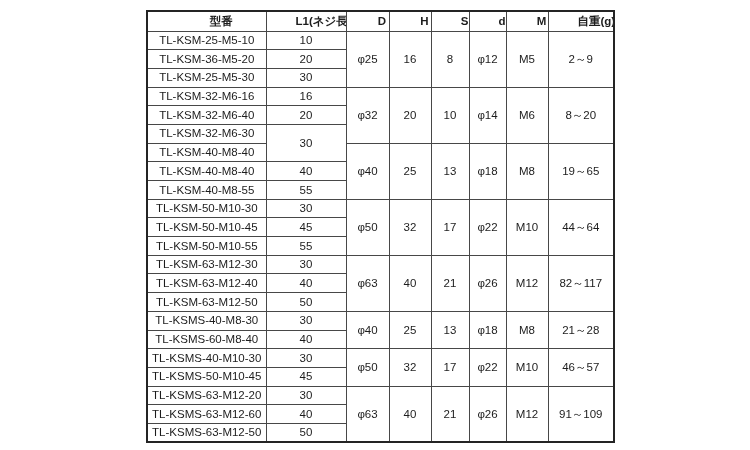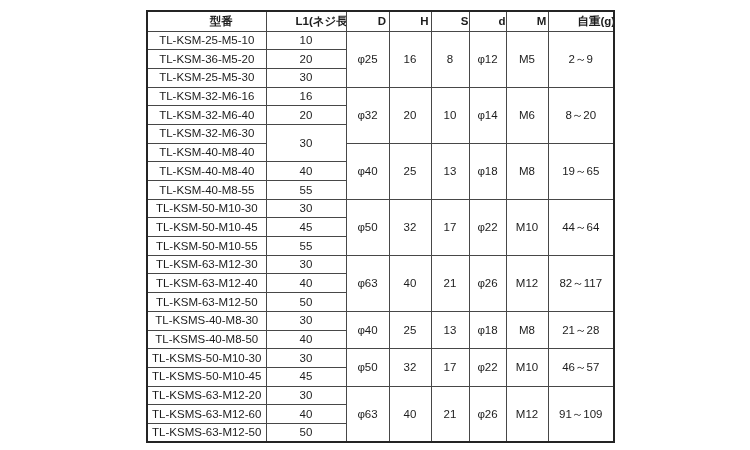--- a/index.html
+++ b/index.html
@@ -168,25 +168,25 @@
         <td>TL-KSMS-40-M8-30</td>
         <td>30</td>
         <td rowspan="2">φ40</td>
         <td rowspan="2">25</td>
         <td rowspan="2">13</td>
         <td rowspan="2">φ18</td>
         <td rowspan="2">M8</td>
         <td rowspan="2">21～28</td>
       </tr>
       <tr>
-        <td>TL-KSMS-40-M8-50</td>
-        <td>40</td>
-      </tr>
-      <tr>
-        <td>TL-KSMS-50-M10-30</td>
+        <td>TL-KSMS-60-M8-40</td>
+        <td>40</td>
+      </tr>
+      <tr>
+        <td>TL-KSMS-40-M10-30</td>
         <td>30</td>
         <td rowspan="2">φ50</td>
         <td rowspan="2">32</td>
         <td rowspan="2">17</td>
         <td rowspan="2">φ22</td>
         <td rowspan="2">M10</td>
         <td rowspan="2">46～57</td>
       </tr>
       <tr>
         <td>TL-KSMS-50-M10-45</td>

